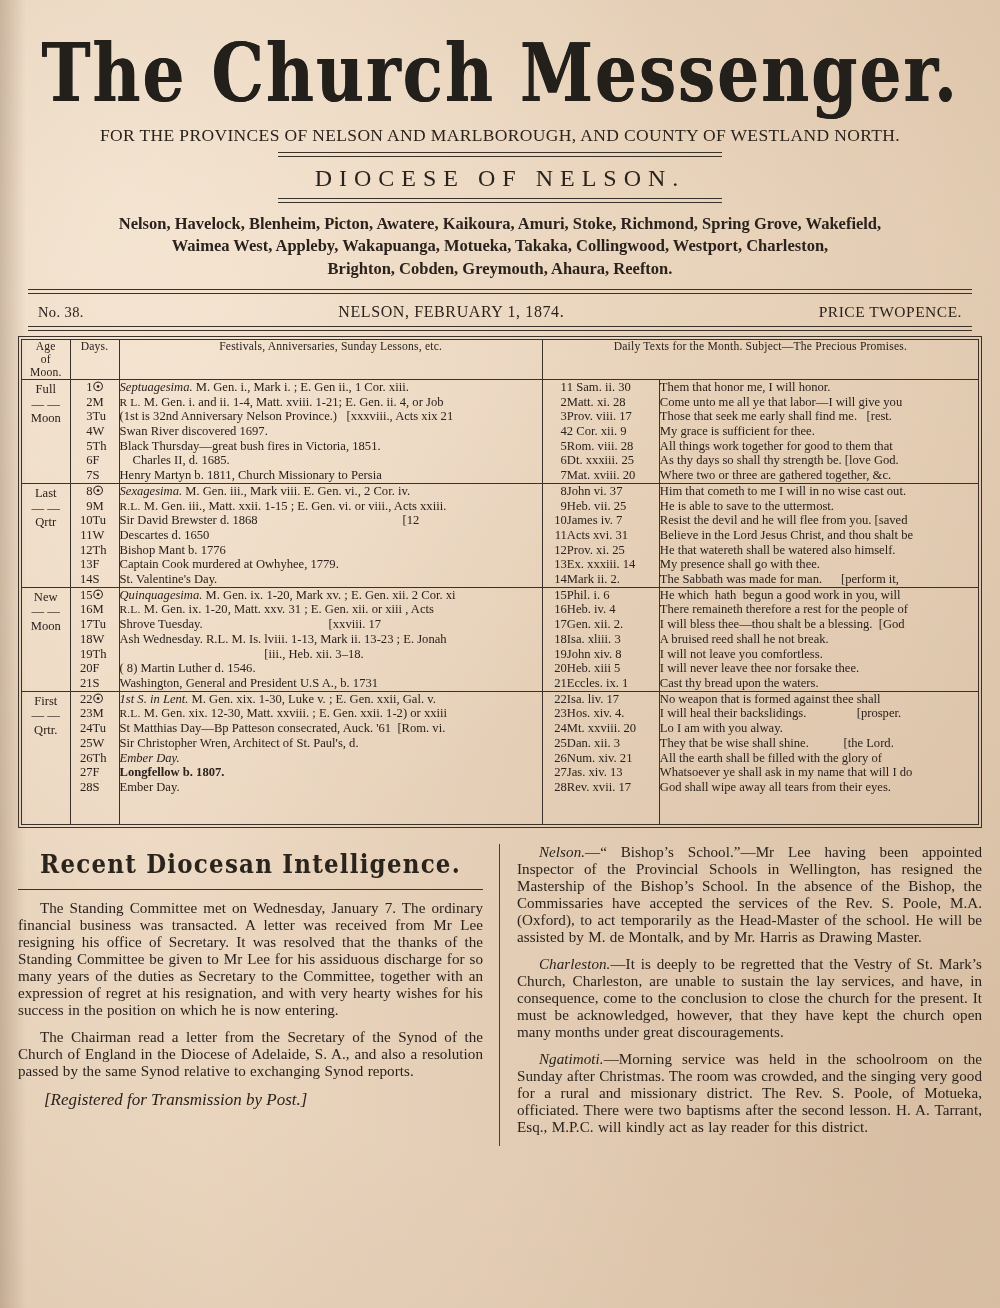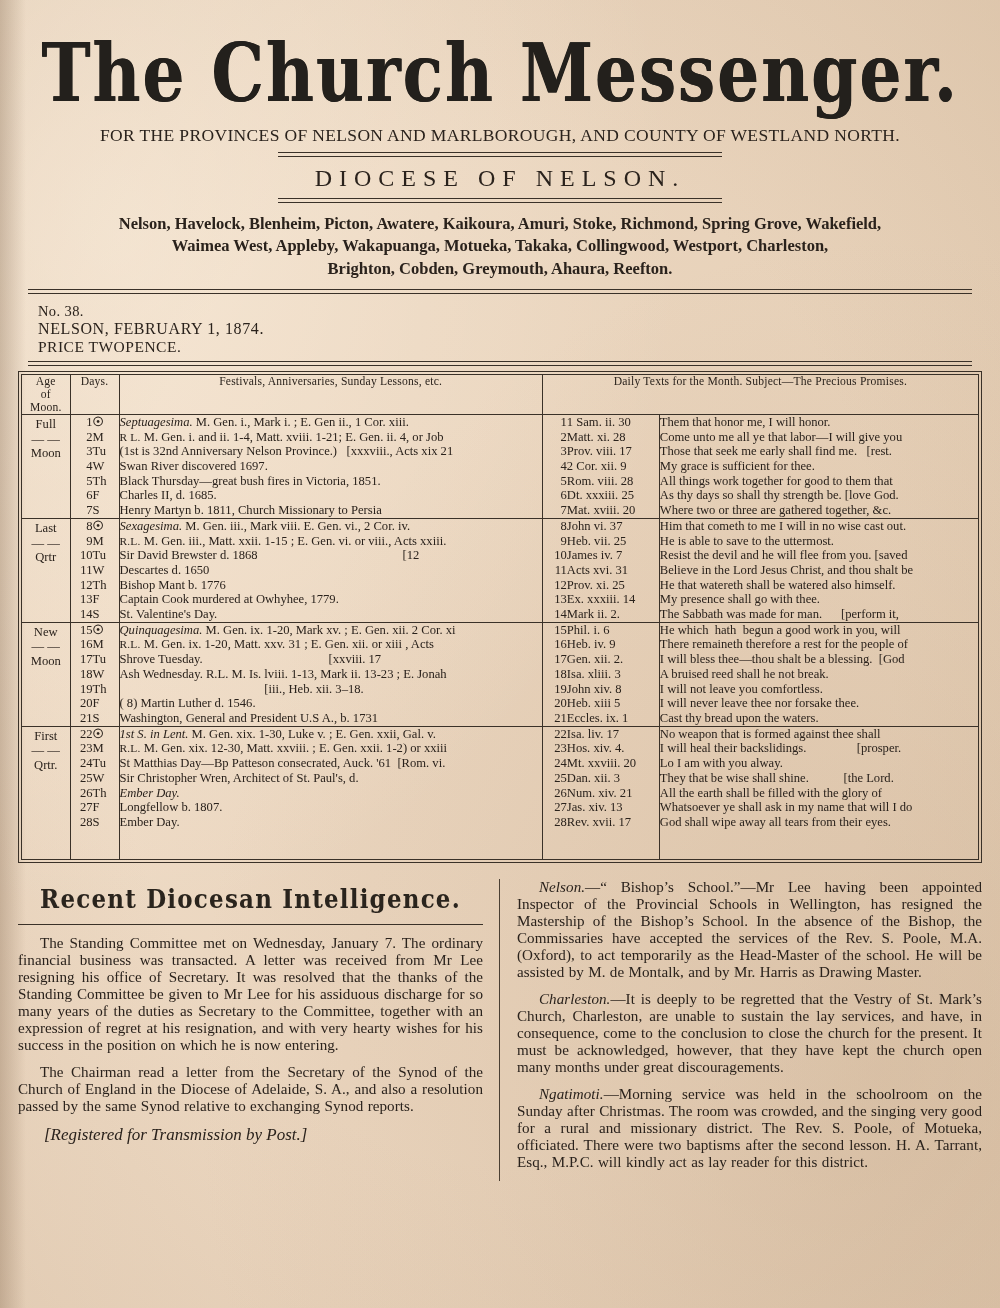--- a/index.html
+++ b/index.html
@@ -56,21 +56,21 @@
   .rule-w2{width:47%;}
   .rule-full{width:100%;}
   .mast-diocese{
     font-size:24px;letter-spacing:7px;margin:8px 0 6px 0;font-weight:400;
   }
   .mast-places{
     font-size:16.5px;line-height:1.38;margin:10px 14px 8px 14px;font-weight:600;
   }
   .issue-line{
     display:flex;justify-content:space-between;align-items:baseline;
-    font-size:15.5px;letter-spacing:.4px;margin:9px 10px 4px 10px;flex-direction:column;
+    font-size:15.5px;letter-spacing:.4px;margin:9px 10px 4px 10px;
   }
   .issue-no{font-size:14.5px;}
   .issue-center{font-size:16px;letter-spacing:.6px;}
   .issue-price{font-size:15.5px;letter-spacing:.5px;}
 
   
   .cal-wrap{
     margin:4px 18px 0 18px;
     border:1.4px solid #3a3128;
     padding:2px;
@@ -220,21 +220,21 @@
               <td class="c-day">5</td>
               <td class="c-dow vline">Th</td>
               <td class="c-fest" style="border-right:1.3px solid #3a3128;">Black Thursday—great bush fires in Victoria, 1851.</td>
               <td class="c-num2">5</td>
               <td class="c-ref vline-thin">Rom. viii. 28</td>
               <td class="c-text">All things work together for good to them that</td>
             </tr>
             <tr>
               <td class="c-day">6</td>
               <td class="c-dow vline">F</td>
-              <td class="c-fest" style="border-right:1.3px solid #3a3128;">Charles II, d. 1685.</td>
+              <td class="c-fest" style="border-right:1.3px solid #3a3128;padding-left:13px;">Charles II, d. 1685.</td>
               <td class="c-num2">6</td>
               <td class="c-ref vline-thin">Dt. xxxiii. 25</td>
               <td class="c-text">As thy days so shall thy strength be. [love God.</td>
             </tr>
             <tr>
               <td class="c-day">7</td>
               <td class="c-dow vline">S</td>
               <td class="c-fest" style="border-right:1.3px solid #3a3128;">Henry Martyn b. 1811, Church Missionary to Persia</td>
               <td class="c-num2">7</td>
               <td class="c-ref vline-thin">Mat. xviii. 20</td>
@@ -322,21 +322,21 @@
               <td class="c-fest" style="border-right:1.3px solid #3a3128;"><span class="ital">Quinquagesima.</span> M. Gen. ix. 1-20, Mark xv. ; E. Gen. xii. 2 Cor. xi</td>
               <td class="c-num2">15</td>
               <td class="c-ref vline-thin">Phil. i. 6</td>
               <td class="c-text">He which&nbsp;&nbsp;hath&nbsp;&nbsp;begun a good work in you, will</td>
             </tr>
             <tr>
               <td class="c-day">16</td>
               <td class="c-dow vline">M</td>
               <td class="c-fest" style="border-right:1.3px solid #3a3128;"><span class="sc">R.L.</span> M. Gen. ix. 1-20, Matt. xxv. 31 ; E. Gen. xii. or xiii , Acts</td>
               <td class="c-num2">16</td>
-              <td class="c-ref vline-thin">Heb. iv. 9</td>
+              <td class="c-ref vline-thin">Heb. iv. 4</td>
               <td class="c-text">There remaineth therefore a rest for the people of</td>
             </tr>
             <tr>
               <td class="c-day">17</td>
               <td class="c-dow vline">Tu</td>
               <td class="c-fest" style="border-right:1.3px solid #3a3128;">Shrove Tuesday.&nbsp;&nbsp;&nbsp;&nbsp;&nbsp;&nbsp;&nbsp;&nbsp;&nbsp;&nbsp;&nbsp;&nbsp;&nbsp;&nbsp;&nbsp;&nbsp;&nbsp;&nbsp;&nbsp;&nbsp;&nbsp;&nbsp;&nbsp;&nbsp;&nbsp;&nbsp;&nbsp;&nbsp;&nbsp;&nbsp;&nbsp;&nbsp;&nbsp;&nbsp;&nbsp;&nbsp;&nbsp;&nbsp;&nbsp;&nbsp;[xxviii. 17</td>
               <td class="c-num2">17</td>
               <td class="c-ref vline-thin">Gen. xii. 2.</td>
               <td class="c-text">I will bless thee—thou shalt be a blessing.&nbsp;&nbsp;[God</td>
             </tr>
@@ -418,21 +418,21 @@
               <td class="c-day">26</td>
               <td class="c-dow vline">Th</td>
               <td class="c-fest" style="border-right:1.3px solid #3a3128;"><span class="ital">Ember Day.</span></td>
               <td class="c-num2">26</td>
               <td class="c-ref vline-thin">Num. xiv. 21</td>
               <td class="c-text">All the earth shall be filled with the glory of</td>
             </tr>
             <tr>
               <td class="c-day">27</td>
               <td class="c-dow vline">F</td>
-              <td class="c-fest" style="border-right:1.3px solid #3a3128;">Longfellow b. 1807.</td>
+              <td class="c-fest" style="border-right:1.3px solid #3a3128;font-weight:bold;">Longfellow b. 1807.</td>
               <td class="c-num2">27</td>
               <td class="c-ref vline-thin">Jas. xiv. 13</td>
               <td class="c-text">Whatsoever ye shall ask in my name that will I do</td>
             </tr>
             <tr>
               <td class="c-day">28</td>
               <td class="c-dow vline">S</td>
               <td class="c-fest" style="border-right:1.3px solid #3a3128;">Ember Day.</td>
               <td class="c-num2">28</td>
               <td class="c-ref vline-thin">Rev. xvii. 17</td>

